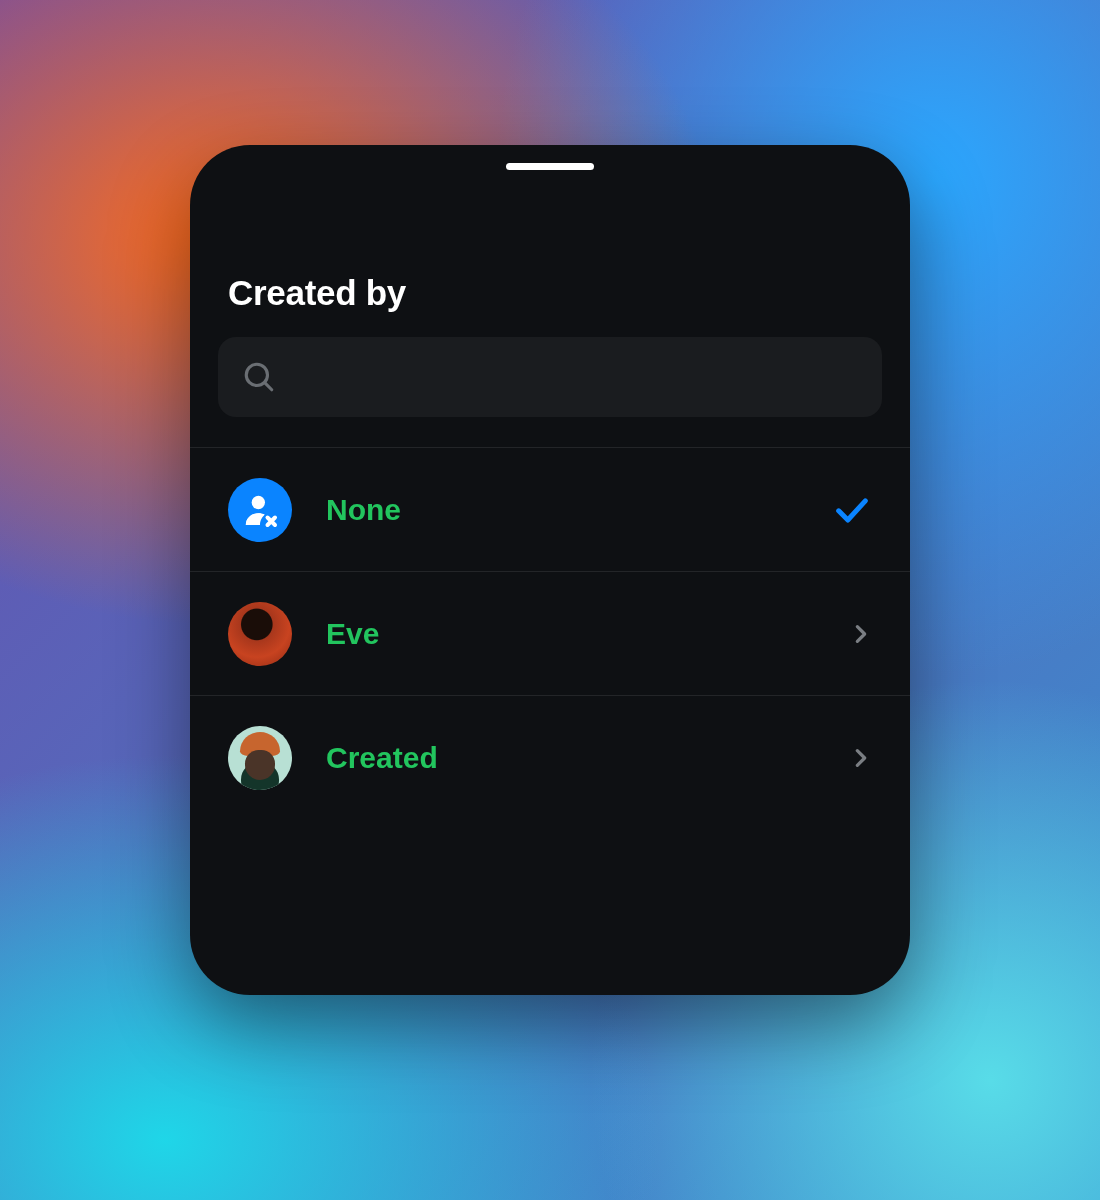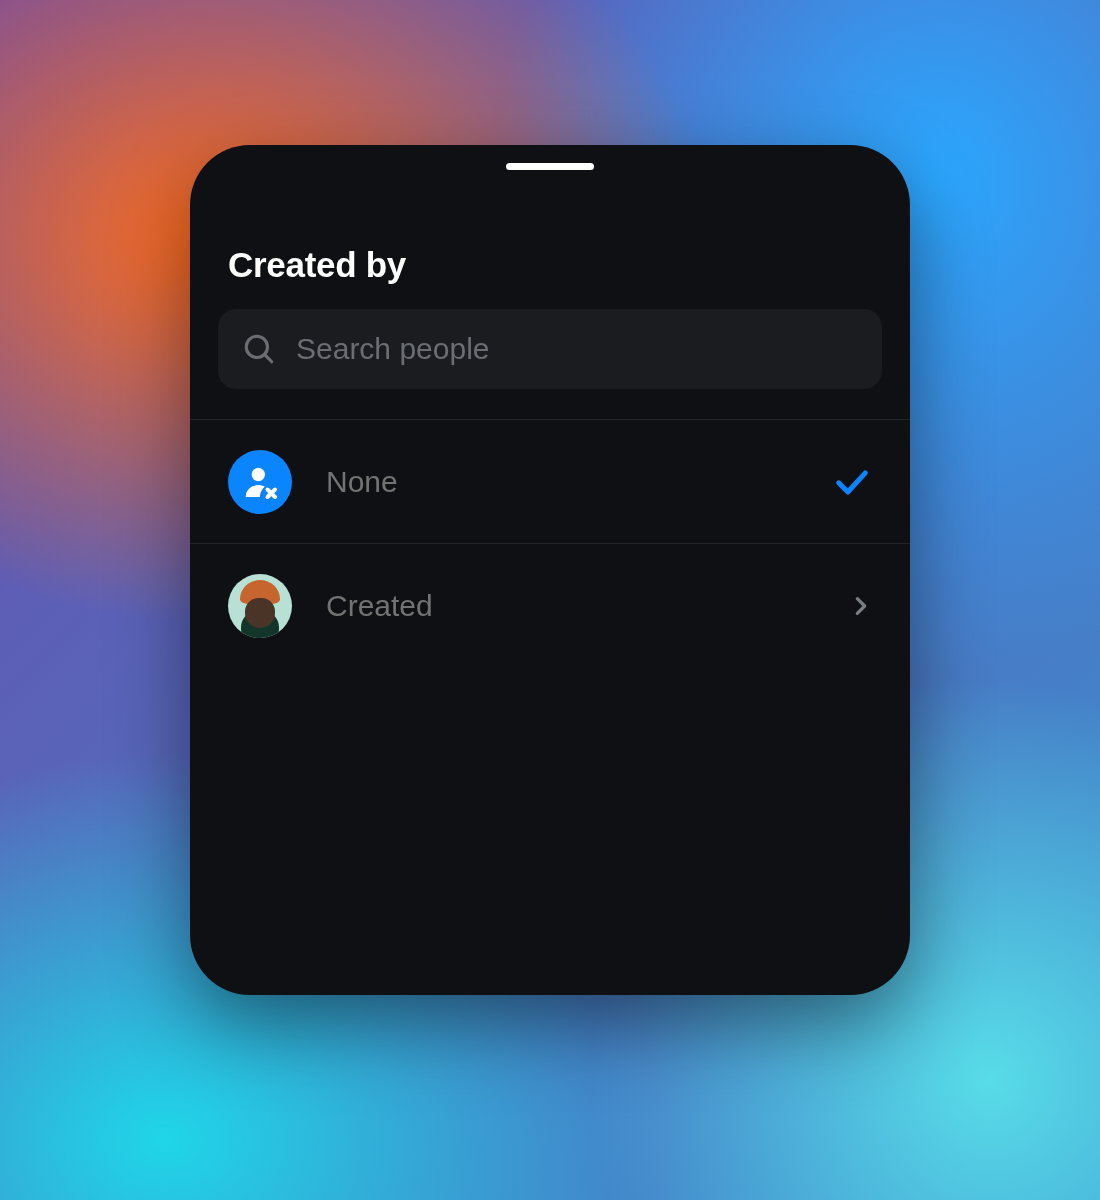--- a/index.html
+++ b/index.html
@@ -40,20 +40,21 @@
       background: #fff;
       border-radius: 4px;
       position: absolute;
       top: 18px;
       left: 50%;
       transform: translateX(-50%);
     }
 
     .sheet-header {
       padding: 100px 38px 24px 38px;
+      margin-top: 28px;
     }
 
     .sheet-title {
       color: #fff;
       font-size: 35px;
       font-weight: 700;
       letter-spacing: -0.3px;
     }
 
     .search-wrap {
@@ -175,23 +176,23 @@
       left: 50%;
       transform: translateX(-50%);
       width: 30px;
       height: 30px;
       background: #4a3428;
       border-radius: 45% 45% 50% 50%;
       box-shadow: 0 16px 0 4px #14352a;
     }
 
     .row-label {
-      color: #737373;
+      color: #22c55e;
       font-size: 30px;
-      font-weight: 400;
+      font-weight: 700;
       flex: 1;
     }
 
     .row-accessory {
       display: flex;
       align-items: center;
       color: #7a7e83;
     }
     .row-accessory.check {
       color: #0a84ff;
@@ -208,21 +209,20 @@
   </div>
 
   <div class="search-wrap">
     <div class="search">
       <span class="search-icon">
         <svg width="34" height="34" viewBox="0 0 24 24" fill="none" stroke="currentColor" stroke-width="2.2" stroke-linecap="round">
           <circle cx="10.5" cy="10.5" r="7.5"></circle>
           <line x1="21" y1="21" x2="16" y2="16"></line>
         </svg>
       </span>
-      <input class="search-input" type="text" placeholder="Search people" style="">
     </div>
   </div>
 
   <div class="list">
 
     <div class="row">
       <div class="avatar avatar-none">
         <svg width="40" height="40" viewBox="0 0 24 24" fill="#fff">
           <circle cx="11" cy="7.5" r="4"></circle>
           <path d="M3.5 21c0-4 3.2-7 7.5-7 1.4 0 2.7.32 3.8.9"></path>
@@ -234,20 +234,29 @@
         </svg>
       </div>
       <div class="row-label">None</div>
       <div class="row-accessory check">
         <svg width="40" height="40" viewBox="0 0 24 24" fill="none" stroke="currentColor" stroke-width="3" stroke-linecap="round" stroke-linejoin="round">
           <polyline points="4 12.5 9.5 18 20 6.5"></polyline>
         </svg>
       </div>
     </div>
 
+    <div class="row">
+      <div class="avatar avatar-eve"></div>
+      <div class="row-label">Eve</div>
+      <div class="row-accessory">
+        <svg width="22" height="22" viewBox="0 0 24 24" fill="none" stroke="currentColor" stroke-width="3.5" stroke-linecap="round" stroke-linejoin="round">
+          <polyline points="8 4 16 12 8 20"></polyline>
+        </svg>
+      </div>
+    </div>
 
 
     <div class="row">
       <div class="avatar avatar-donnie"></div>
       <div class="row-label">Created</div>
       <div class="row-accessory">
         <svg width="22" height="22" viewBox="0 0 24 24" fill="none" stroke="currentColor" stroke-width="3.5" stroke-linecap="round" stroke-linejoin="round">
           <polyline points="8 4 16 12 8 20"></polyline>
         </svg>
       </div>

